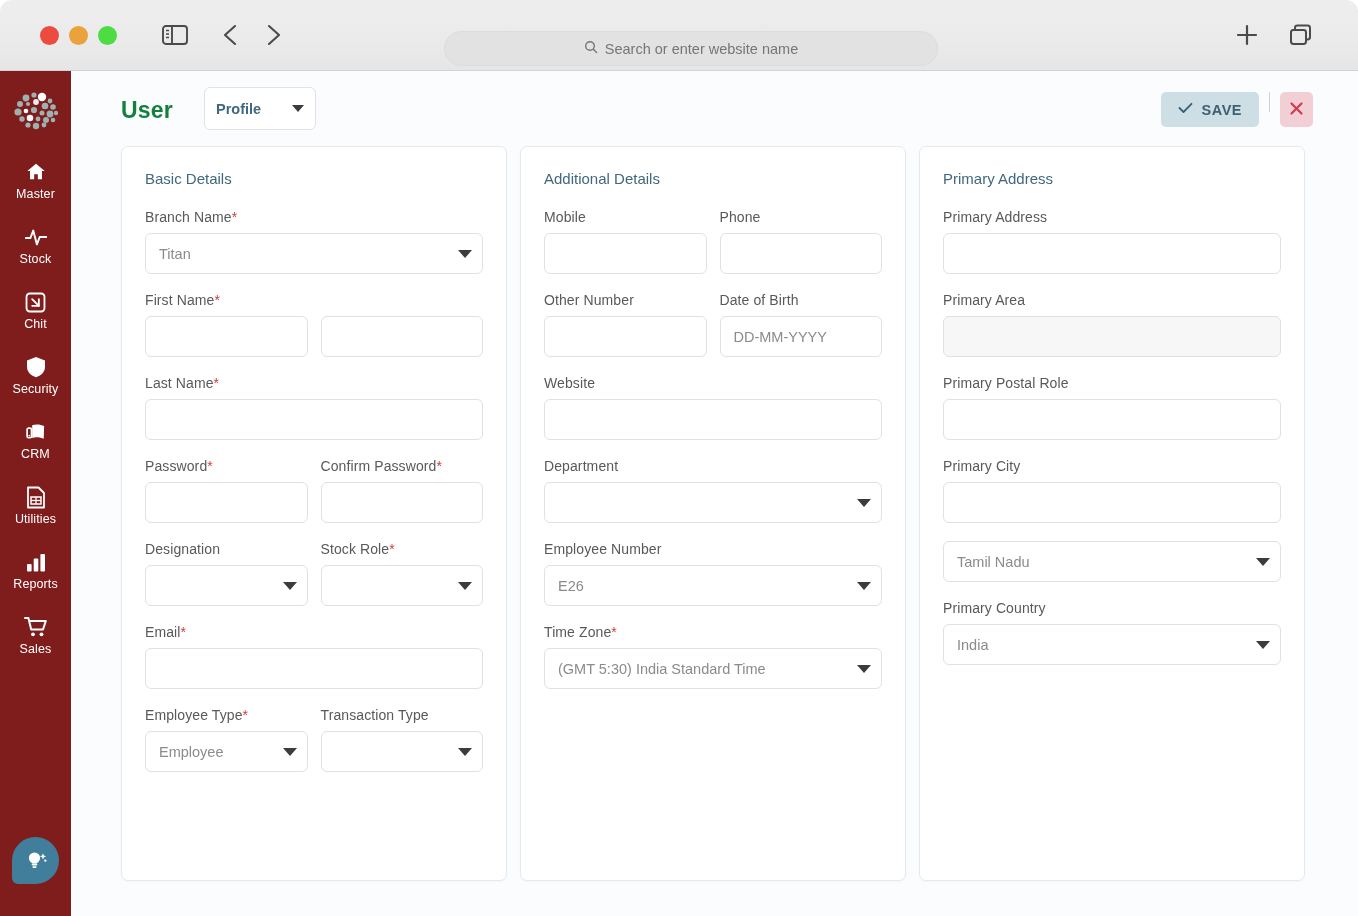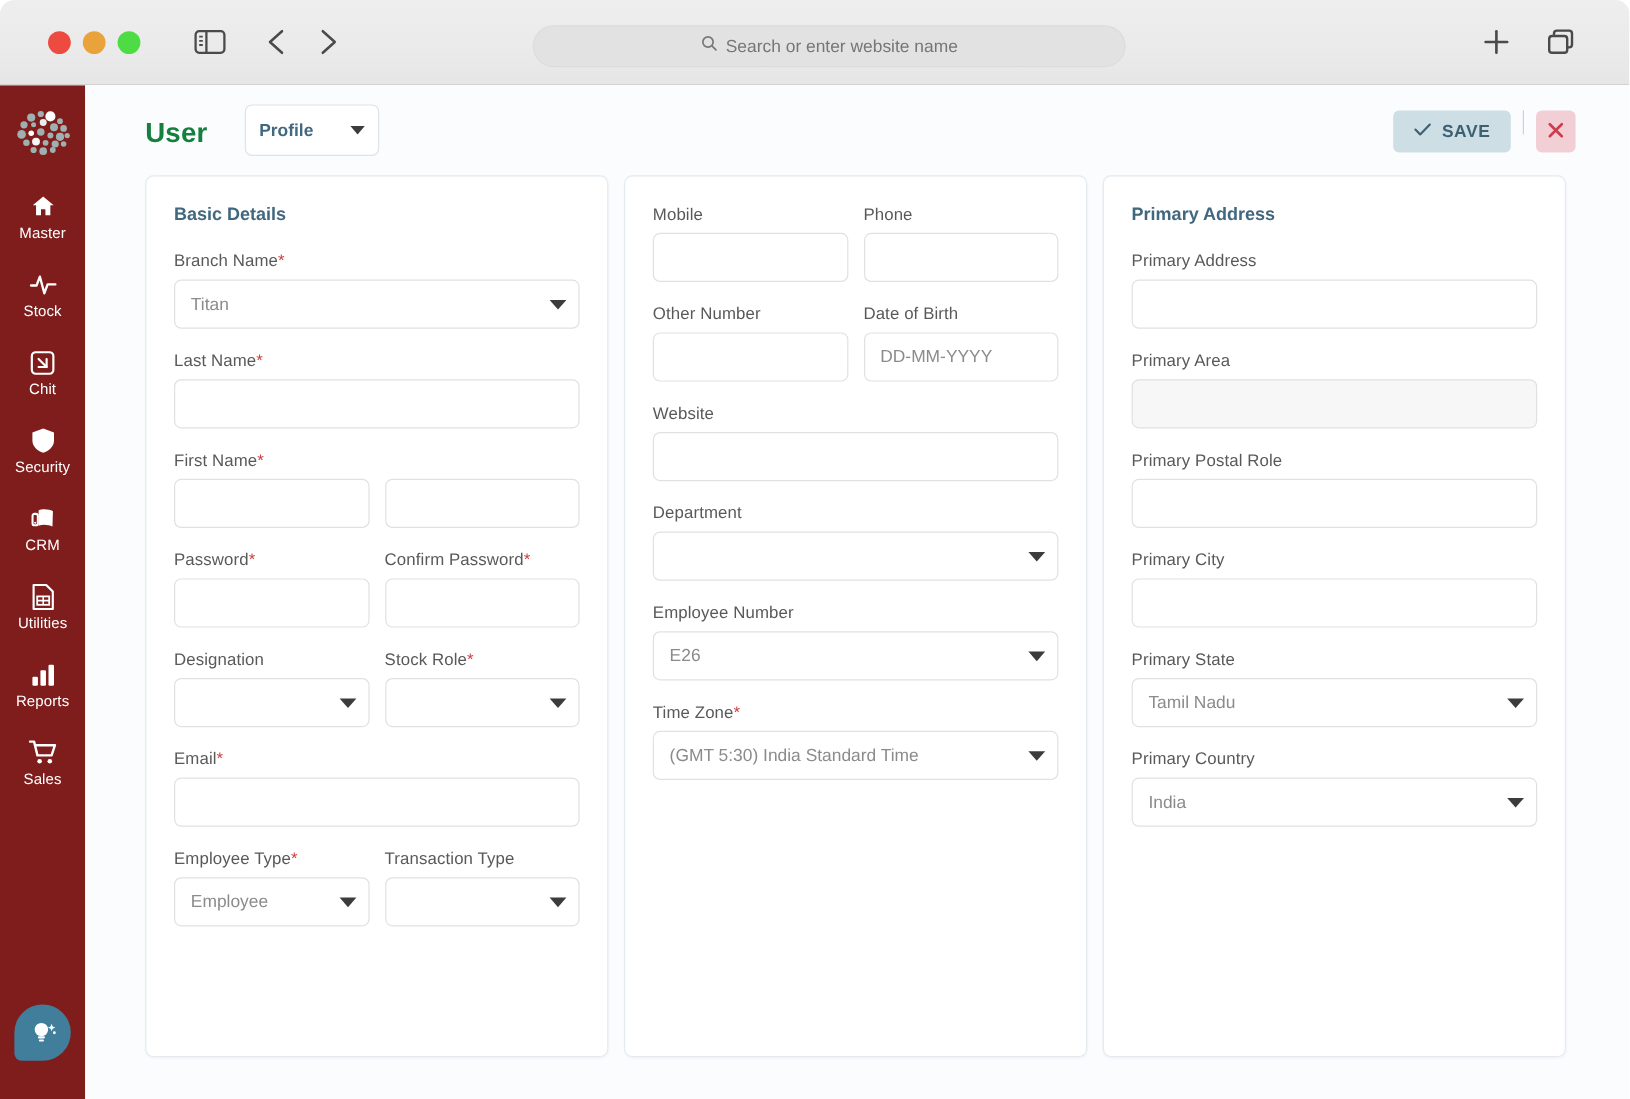--- a/index.html
+++ b/index.html
@@ -53,21 +53,21 @@
     position: absolute;
     top: 20px;
     width: 30px; height: 30px;
     cursor: pointer;
   }
   .nav-arrow.back { left: 216px; }
   .nav-arrow.fwd  { left: 258px; }
 
   .addressbar {
     position: absolute;
-    top: 21px; left: 444px;
+    top: 31px; left: 444px;
     width: 494px; height: 35px;
     border-radius: 18px;
     background: #e2e2e2;
     border: 1px solid #dcdcdc;
     display: flex;
     align-items: center;
     justify-content: center;
     gap: 7px;
     cursor: text;
   }
@@ -245,21 +245,21 @@
   .panel {
     width: 386px;
     background: #ffffff;
     border: 1px solid #e4eaee;
     border-radius: 7px;
     padding: 23px 23px 0 23px;
     box-shadow: 0 1px 2px rgba(40,70,90,.035);
   }
   .panel-title {
     font-size: 15px;
-    font-weight: bold;
+    font-weight: normal;
     color: #41687f;
     margin-bottom: 22px;
   }
 
   .field { margin-bottom: 18px; }
   .field-label {
     font-size: 14px;
     color: #58595b;
     margin-bottom: 8px;
     display: block;
@@ -538,39 +538,39 @@
 
           <div class="field">
             <label class="field-label"><span>Branch Name</span><span class="req">*</span></label>
             <div class="ctl select">
               <span class="val">Titan</span>
               <span class="caret"></span>
             </div>
           </div>
 
           <div class="field">
-            <label class="field-label"><span>Last Name</span><span class="req">*</span></label>
-            <div class="ctl">
-                <span class="val empty"></span>
-              </div>
-          </div>
-
-          <div class="field">
             <label class="field-label"><span>First Name</span><span class="req">*</span></label>
             <div class="row2">
               <div class="ctl">
                   <span class="val empty"></span>
                 </div>
               <div class="ctl">
                   <span class="val empty"></span>
                 </div>
             </div>
           </div>
 
           <div class="field">
+            <label class="field-label"><span>Last Name</span><span class="req">*</span></label>
+            <div class="ctl">
+                <span class="val empty"></span>
+              </div>
+          </div>
+
+          <div class="field">
             <div class="lbl-row">
               <label class="field-label"><span>Password</span><span class="req">*</span></label>
               <label class="field-label"><span>Confirm Password</span><span class="req">*</span></label>
             </div>
             <div class="row2">
               <div class="ctl">
                   <span class="val empty"></span>
                 </div>
               <div class="ctl">
                   <span class="val empty"></span>
@@ -614,20 +614,21 @@
               </div>
               <div class="ctl select">
                 <span class="val"></span>
                 <span class="caret"></span>
               </div>
             </div>
           </div>
         </div>
 
         <div class="panel">
+          <div class="panel-title">Additional Details</div>
 
           <div class="field">
             <div class="lbl-row">
               <label class="field-label">Mobile</label>
               <label class="field-label">Phone</label>
             </div>
             <div class="row2">
               <div class="ctl">
                   <span class="val empty"></span>
                 </div>
@@ -709,21 +710,20 @@
           </div>
 
           <div class="field">
             <label class="field-label">Primary City</label>
             <div class="ctl">
                 <span class="val empty"></span>
               </div>
           </div>
 
           <div class="field">
-            <label class="field-label">Primary State</label>
             <div class="ctl select">
               <span class="val">Tamil Nadu</span>
               <span class="caret"></span>
             </div>
           </div>
 
           <div class="field">
             <label class="field-label">Primary Country</label>
             <div class="ctl select">
               <span class="val">India</span>

